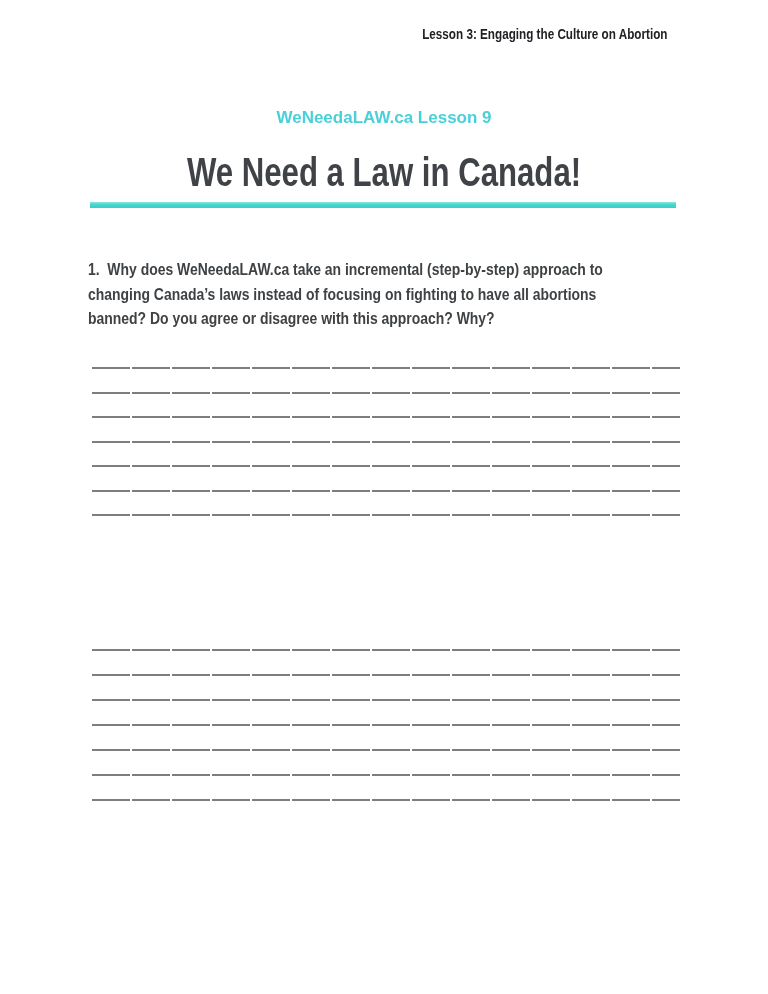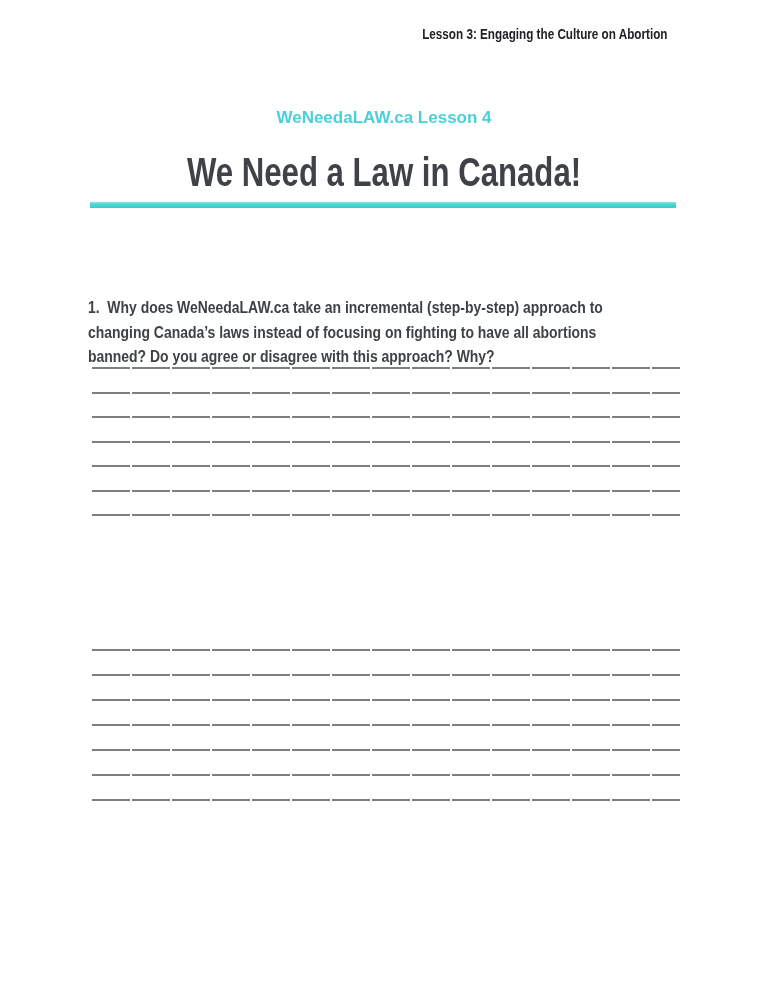--- a/index.html
+++ b/index.html
@@ -74,21 +74,20 @@
     width: 586px;
     height: 6px;
     background: linear-gradient(#8ae6e1 0%, #45d5cf 45%, #3fccc6 100%);
   }
   
   .question {
     position: absolute;
     left: 88px;
     color: var(--body-text);
     font-weight: 700;
-    margin-top: 38px;
   }
   .question .q-line {
     white-space: pre;
     transform: scaleX(0.82);
     transform-origin: left center;
   }
   .question-1 { top: 258px; font-size: 17px; line-height: 24.5px; }
   .question-2 { top: 562px; font-size: 17.5px; line-height: 31px; }
   
   .answer-lines {
@@ -111,21 +110,21 @@
   .answer-lines-1 .answer-line + .answer-line { margin-top: 22.5px; }
   .answer-lines-2 .answer-line + .answer-line { margin-top: 23px; }
 </style>
 </head>
 <body>
 
 <div class="page">
 
   <div class="lesson-header">Lesson 3: Engaging the Culture on Abortion</div>
 
-  <div class="subtitle">WeNeedaLAW.ca Lesson 4</div>
+  <div class="subtitle">WeNeedaLAW.ca Lesson 9</div>
 
   <div class="main-title">We Need a Law in Canada!</div>
 
   <div class="accent-rule"></div>
 
   <div class="question question-1">
     <div class="q-line">1.  Why does WeNeedaLAW.ca take an incremental (step-by-step) approach to</div>
     <div class="q-line">changing Canada’s laws instead of focusing on fighting to have all abortions</div>
     <div class="q-line">banned? Do you agree or disagree with this approach? Why?</div>
   </div>

